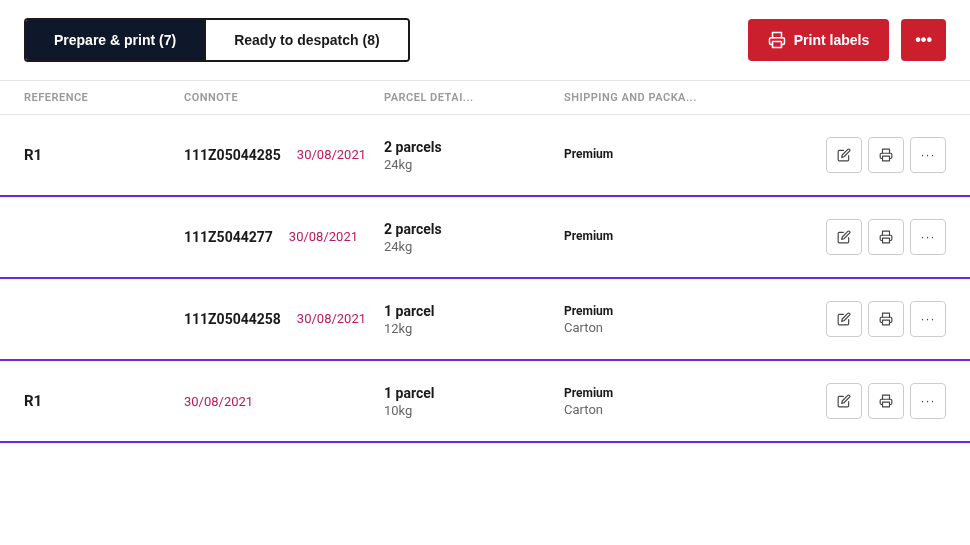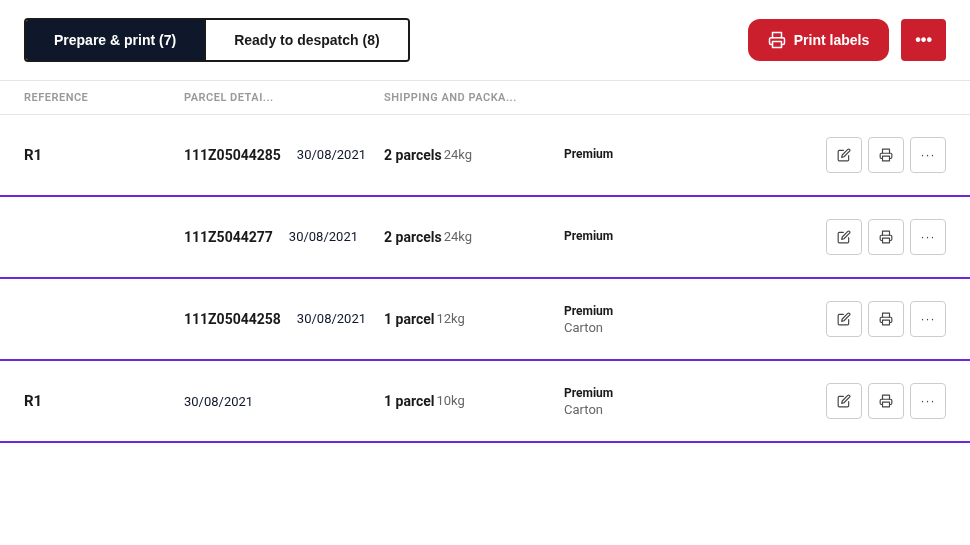--- a/index.html
+++ b/index.html
@@ -48,21 +48,21 @@
 
     .spacer { flex: 1; }
 
     .btn-print {
       display: flex;
       align-items: center;
       gap: 8px;
       background: #cc1f2e;
       color: #fff;
       border: none;
-      border-radius: 12px;
+      border-radius: 4px;
       padding: 12px 20px;
       font-size: 14px;
       font-weight: 700;
       cursor: pointer;
     }
 
     .btn-more {
       background: #cc1f2e;
       color: #fff;
       border: none;
@@ -103,27 +103,27 @@
       flex-direction: row;
       gap: 16px;
     }
 
     .connote-num {
       font-weight: 700;
       font-size: 14px;
     }
 
     .connote-date {
-      color: #0f172a;
+      color: #be185d;
       font-size: 13px;
     }
 
     .parcel-cell {
       display: flex;
-      flex-direction: row;
+      flex-direction: column;
       gap: 2px;
     }
 
     .parcel-count {
       font-weight: 700;
       font-size: 14px;
     }
 
     .parcel-weight {
       color: #666;
@@ -183,20 +183,21 @@
     </svg>
     <span>Print labels</span>
   </button>
   <button class="btn-more">
     <span>•••</span>
   </button>
 </div>
 
 <div class="table-header">
   <span>REFERENCE</span>
+  <span>CONNOTE</span>
   <span>PARCEL DETAI...</span>
   <span>SHIPPING AND PACKA...</span>
   <span></span>
 </div>
 
 <div id="table-body">
     <div class="table-row">
       <div class="ref-cell">R1</div>
       <div class="connote-cell">
         <span class="connote-num">111Z05044285</span>

